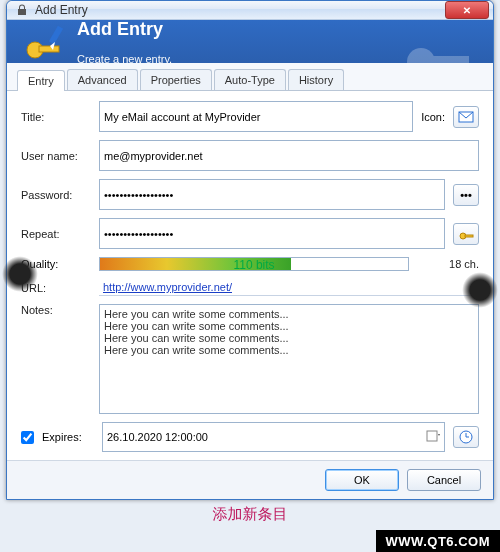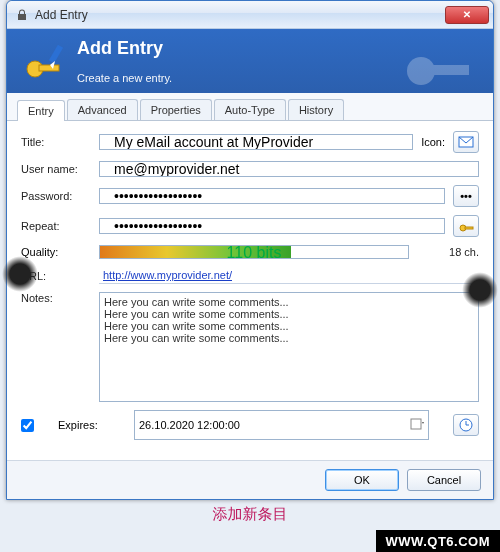--- a/index.html
+++ b/index.html
@@ -73,41 +73,41 @@
   .tab.active{background:#fff;position:relative;top:1px;}
   .form{
     padding:10px 14px 8px 14px;
     flex:1;
     display:flex;flex-direction:column;gap:8px;
     background:#fff;
   }
   .row{display:flex;align-items:center;gap:8px;}
   .row label{width:70px;color:#222;}
   .row input[type=text],.row input[type=password]{
-    flex:1;height:16px;border:1px solid #9db4ce;padding:1px 14px;font-size:14px;
+    flex:1;height:31px;border:1px solid #9db4ce;padding:1px 4px;font-size:11px;
   }
   .iconbtn{
     width:26px;height:22px;border:1px solid #9db4ce;border-radius:3px;
     background:linear-gradient(#fff,#e8eef6);
     display:flex;align-items:center;justify-content:center;
   }
   .qualityrow{display:flex;align-items:center;gap:8px;}
   .qbar{flex:1;height:14px;border:1px solid #9db4ce;position:relative;background:#fff;}
   .qfill{position:absolute;left:0;top:0;bottom:0;width:62%;
     background:linear-gradient(90deg,#e07a1a 0%,#e8c82e 35%,#6ec43a 70%,#3aa228 100%);}
-  .qlabel{position:absolute;width:100%;text-align:center;top:0;color:#0a4;font-size:16px;line-height:14px;}
+  .qlabel{position:absolute;width:100%;text-align:center;top:0;color:#0a4;font-size:12px;line-height:14px;}
   .qch{width:38px;text-align:right;color:#222;margin-left:24px;}
   .link{color:#1a3fc7;border-bottom:1px solid #c7d3e4;flex:1;padding:2px 4px;}
   .link a{color:#1a3fc7;text-decoration:underline;}
   .noteslabel{align-self:flex-start;width:70px;}
   textarea{
     flex:1;height:110px;resize:none;border:1px solid #9db4ce;font-size:11px;
     font-family:inherit;padding:3px 4px;color:#333;
   }
-  .exprow{display:flex;align-items:center;gap:24px;}
+  .exprow{display:flex;align-items:center;gap:8px;}
   .exprow input[type=checkbox]{margin:0;}
   .datebox{flex:1;height:20px;border:1px solid #9db4ce;display:flex;align-items:center;padding:14px 4px;justify-content:space-between;}
   .footer{
     border-top:1px solid #cfd8e4;
     background:#f2f5fa;
     padding:8px 12px;display:flex;gap:8px;align-items:center;
   }
   .footer .spacer{flex:1;}
   .stdbtn{min-width:74px;height:22px;border:1px solid #8aa2c0;border-radius:3px;
     background:linear-gradient(#fff,#e6edf6);font-size:11px;}

